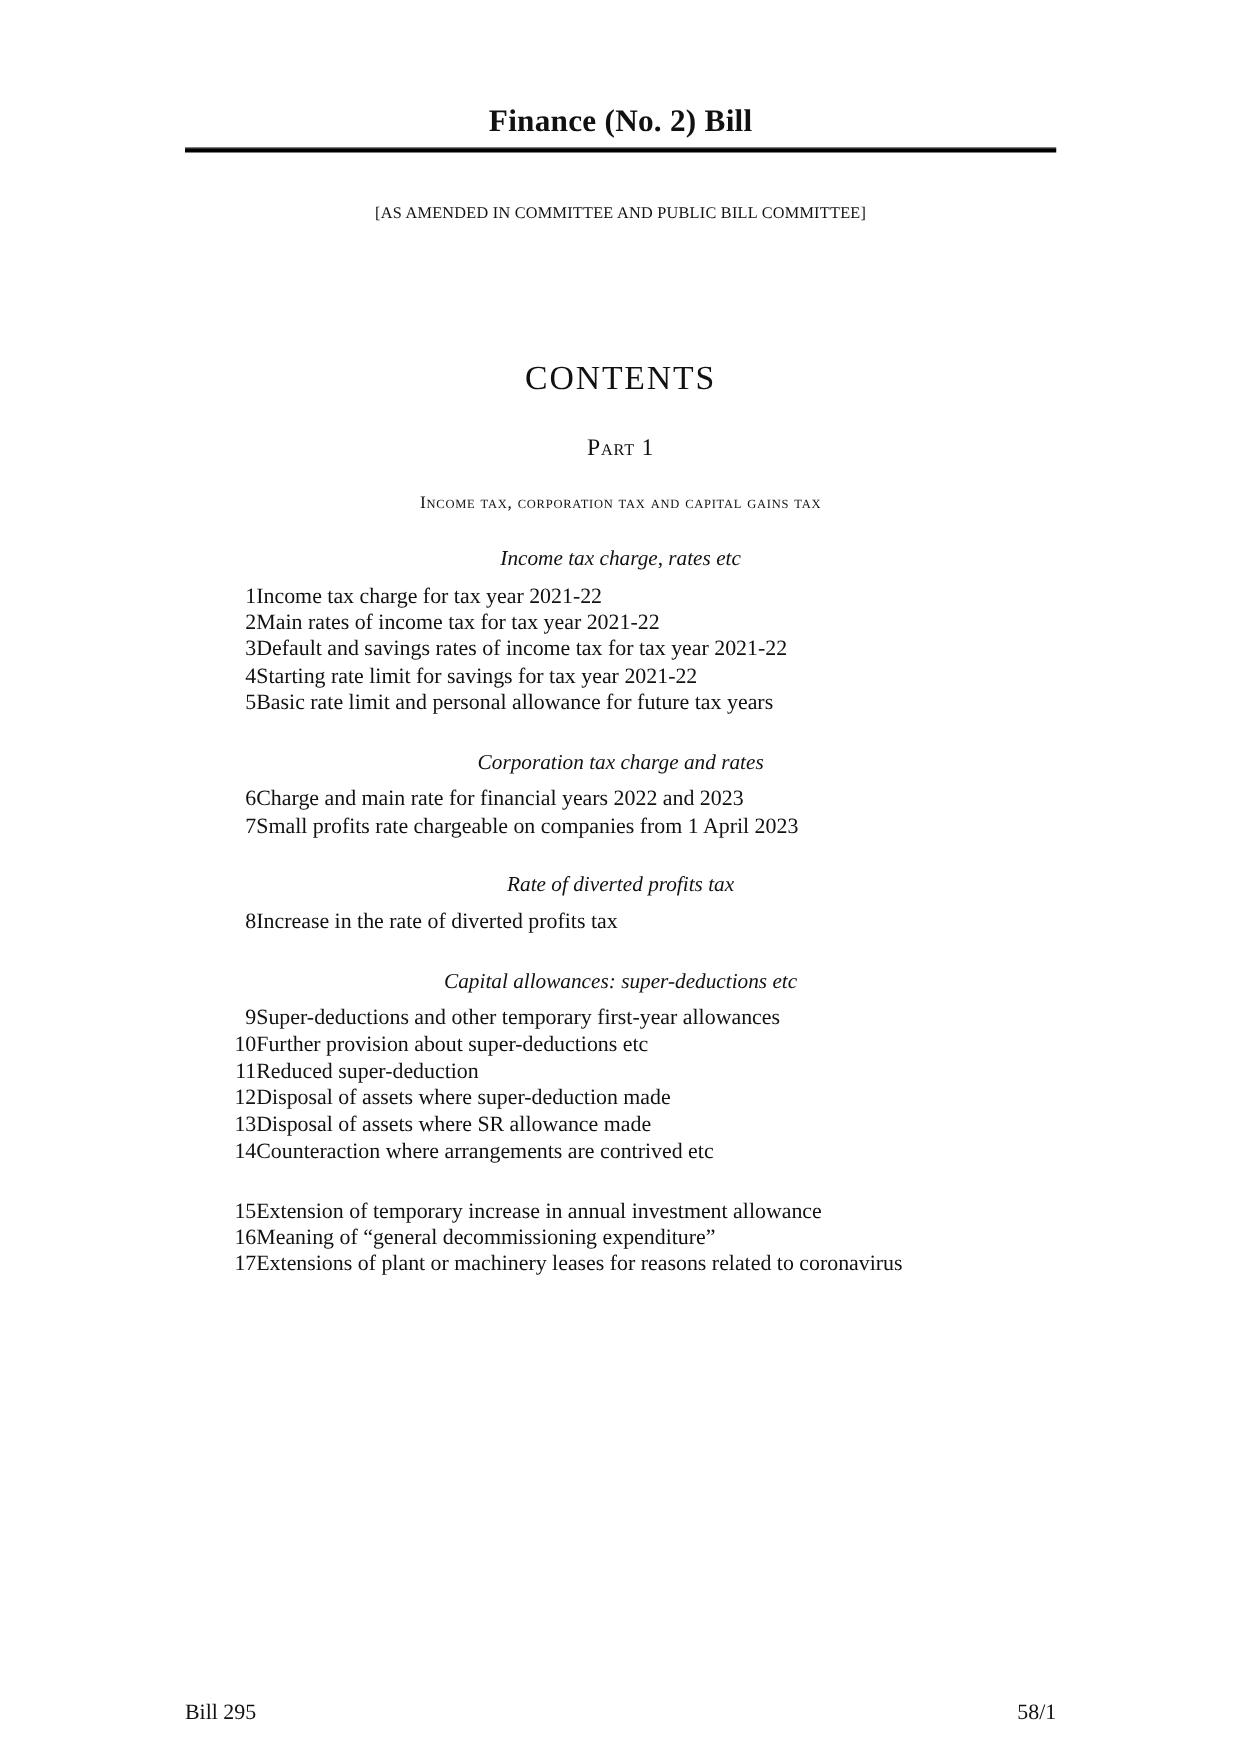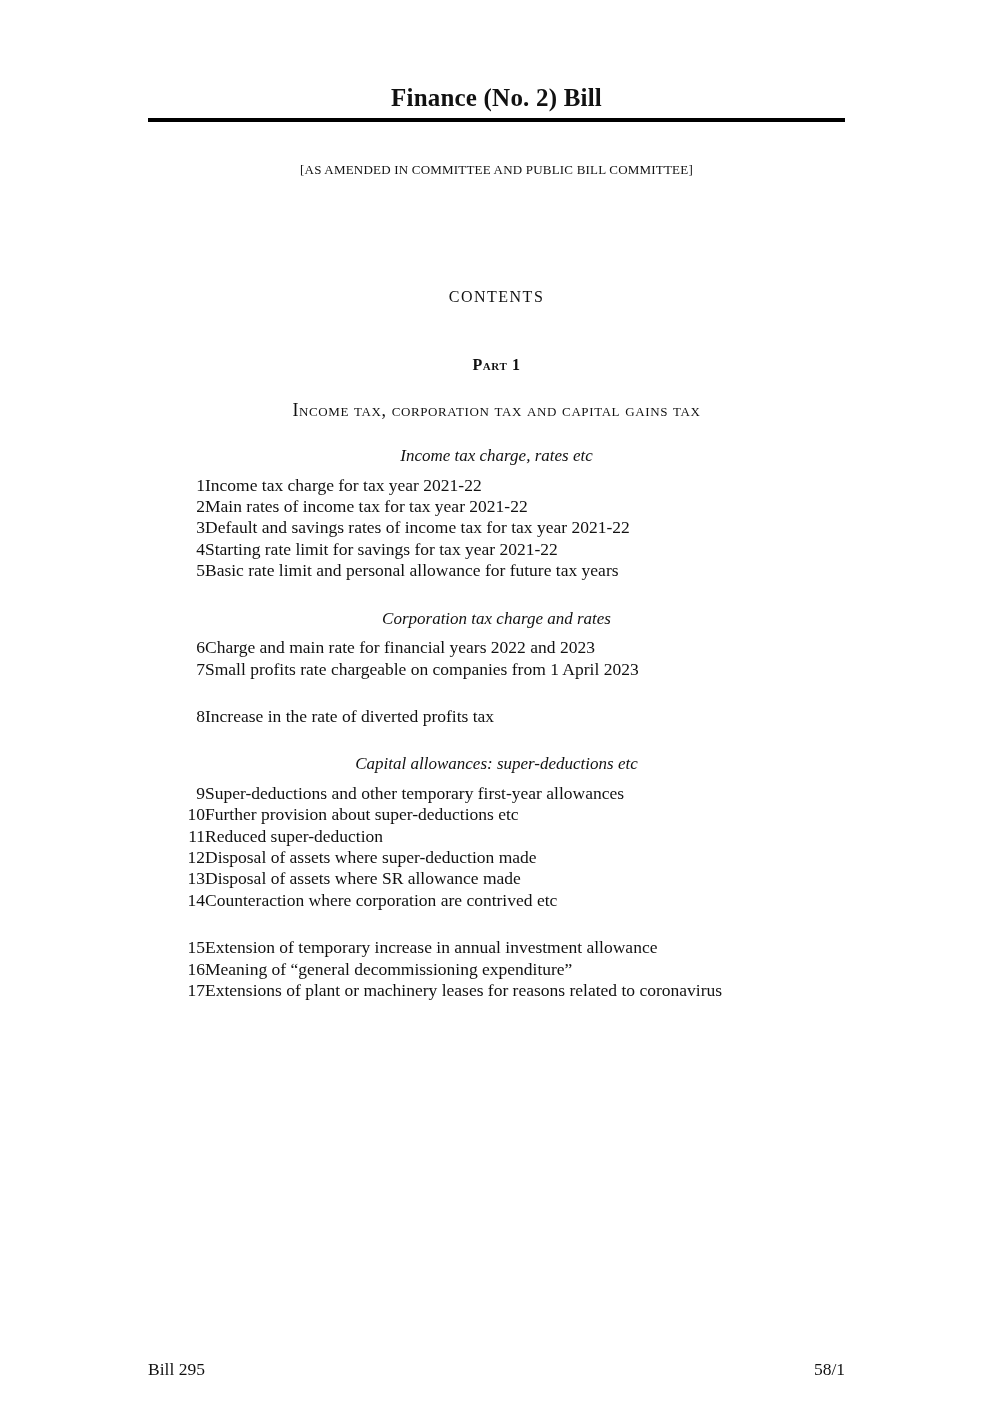--- a/index.html
+++ b/index.html
@@ -33,38 +33,38 @@
   }
   .amendment-note {
     margin-top: 40px;
     text-align: center;
     font-size: 13px;
     letter-spacing: 0.2px;
   }
   .contents-heading {
     margin-top: 111px;
     text-align: center;
-    font-size: 16px;
+    font-size: 27px;
     letter-spacing: 1.5px;
     font-weight: normal;
     line-height: 1;
   }
   .part-label {
-    margin-top: 52px;
-    text-align: center;
-    font-size: 16px;
-    font-weight: bold;
+    margin-top: 33px;
+    text-align: center;
+    font-size: 19px;
+    font-weight: normal;
     font-variant: small-caps;
     letter-spacing: 0.6px;
     line-height: 1;
   }
   .part-heading {
     margin-top: 28px;
     text-align: center;
-    font-size: 18px;
+    font-size: 14px;
     font-weight: normal;
     font-variant: small-caps;
     letter-spacing: 0.6px;
     line-height: 1;
   }
   .toc-section { margin-top: 26px; }
   .toc-section-heading {
     text-align: center;
     font-style: italic;
     font-size: 17px;
@@ -148,20 +148,21 @@
     </li>
 
     <li class="toc-item">
       <span class="num">7</span>
       <span class="txt">Small profits rate chargeable on companies from 1 April 2023</span>
     </li>
   </ul>
     </section>
 
     <section class="toc-section">
+      <h5 class="toc-section-heading">Rate of diverted profits tax</h5>
       <ul class="toc-items">
     <li class="toc-item">
       <span class="num">8</span>
       <span class="txt">Increase in the rate of diverted profits tax</span>
     </li>
   </ul>
     </section>
 
     <section class="toc-section">
       <h5 class="toc-section-heading">Capital allowances: super-deductions etc</h5>
@@ -186,21 +187,21 @@
       <span class="txt">Disposal of assets where super-deduction made</span>
     </li>
 
     <li class="toc-item">
       <span class="num">13</span>
       <span class="txt">Disposal of assets where SR allowance made</span>
     </li>
 
     <li class="toc-item">
       <span class="num">14</span>
-      <span class="txt">Counteraction where corporation are contrived etc</span>
+      <span class="txt">Counteraction where arrangements are contrived etc</span>
     </li>
   </ul>
     </section>
 
     <section class="toc-section">
       <ul class="toc-items">
     <li class="toc-item">
       <span class="num">15</span>
       <span class="txt">Extension of temporary increase in annual investment allowance</span>
     </li>

